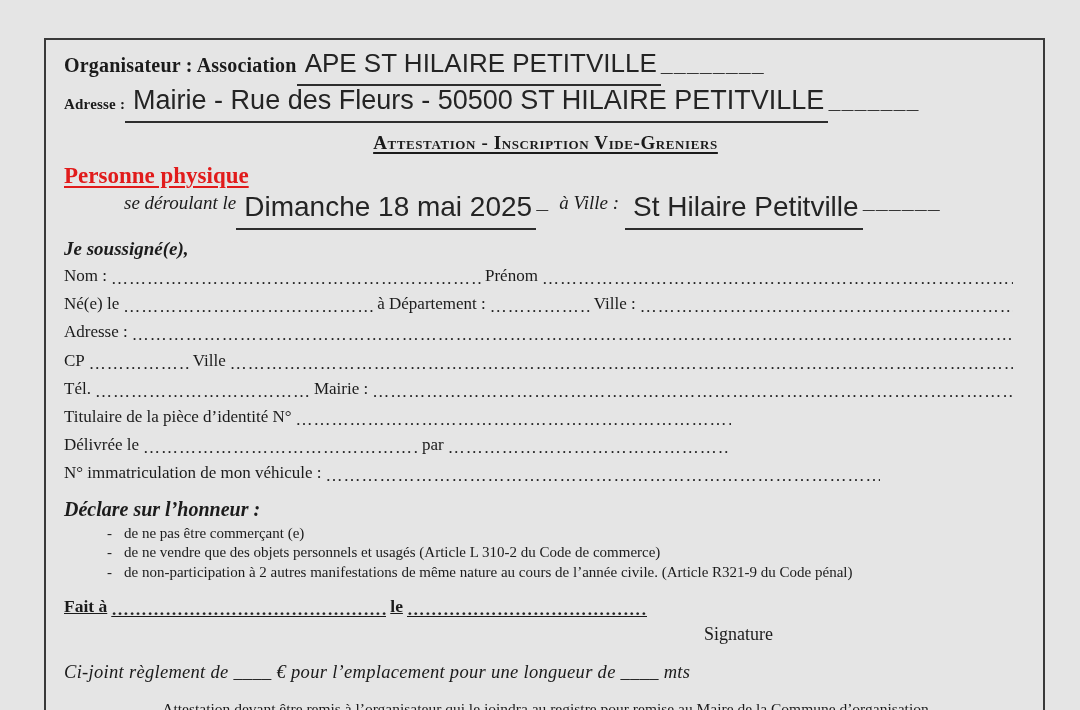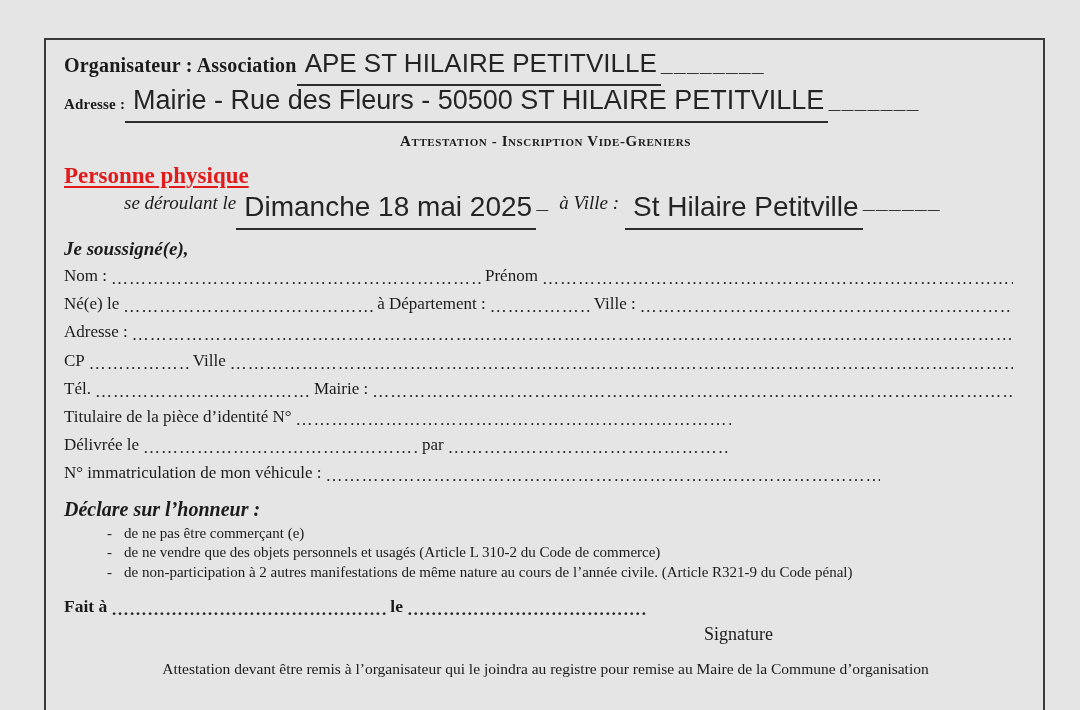--- a/index.html
+++ b/index.html
@@ -25,22 +25,22 @@
     border-bottom:2px solid #2d2d2d; padding:0 4px 7px 8px; line-height:1.05;
   }
   .v27 { font-size:26px; }
   .v28 { font-size:27px; }
   .v30 { font-size:28px; }
   .trail { font-family:Liberation Mono, monospace; font-size:20px; color:#2d2d2d; letter-spacing:1px; }
 
   
   .title-row { margin-top:6px; text-align:center; height:27px; }
   .title-text {
-    font-variant:small-caps; font-weight:bold; font-size:15px; letter-spacing:0.6px;
-    text-underline-offset:3px; text-decoration-thickness:2px;
+    font-variant:small-caps; font-weight:bold; font-size:19px; letter-spacing:0.6px;
+    text-decoration:underline; text-underline-offset:3px; text-decoration-thickness:2px;
   }
   .subtitle-row { margin-top:4px; text-align:left; height:29px; }
   .subtitle-text {
     font-weight:bold; font-size:23px;
     text-decoration:underline; text-underline-offset:3px; text-decoration-thickness:2px;
   }
 
   
   .date-row { margin-left:60px; height:40px; display:flex; align-items:flex-start; white-space:nowrap; }
   .it-label { font-style:italic; font-size:19px; }
@@ -62,21 +62,21 @@
   .w215 { width:215px; } .w435 { width:435px; } .w275 { width:275px; }
   .w280 { width:280px; } .w555 { width:555px; } .w240 { width:240px; }
 
   
   .declare-head { margin-top:10px; height:26px; font-weight:bold; font-style:italic; font-size:20px; }
   .bullet-row { display:flex; align-items:baseline; font-size:15px; line-height:19.5px; margin-left:43px; }
   .bullet-dash { width:17px; flex:0 0 auto; }
 
   
   .fait-row { margin-top:14px; font-weight:bold; font-size:17.5px; height:24px;
-              display:flex; align-items:baseline; white-space:nowrap; }
+              display:flex; align-items:baseline; white-space:nowrap;text-decoration:underline; }
   .fait-row .dots { letter-spacing:0.5px; }
   .sig-row { margin-top:4px; height:24px; font-size:18px; }
   .sig-text { margin-left:640px; }
   .reglement-row { margin-top:14px; height:26px; font-style:italic; font-size:18.5px; letter-spacing:0.3px; }
   .note-row { margin-top:12px; text-align:center; font-size:15.5px; }
 </style>
 </head>
 <body>
 
 <div class="page">
@@ -184,17 +184,18 @@
       <span class="lab">Fait à</span>
       <span class="dots w275">……………………………………………………………………………………………………………………………………………………</span>
       <span class="lab">le</span>
       <span class="dots w240">……………………………………………………………………………………………………………………………………………………</span>
     </div>
 
     <div class="sig-row">
       <span class="sig-text">Signature</span>
     </div>
 
+    <div class="reglement-row">Ci-joint règlement de ____ €  pour l’emplacement pour une longueur de ____ mts</div>
 
     <div class="note-row">Attestation devant être remis à l’organisateur qui le joindra au registre pour remise au Maire de la Commune d’organisation</div>
 
   </div>
 </div>
 
 </body></html>

